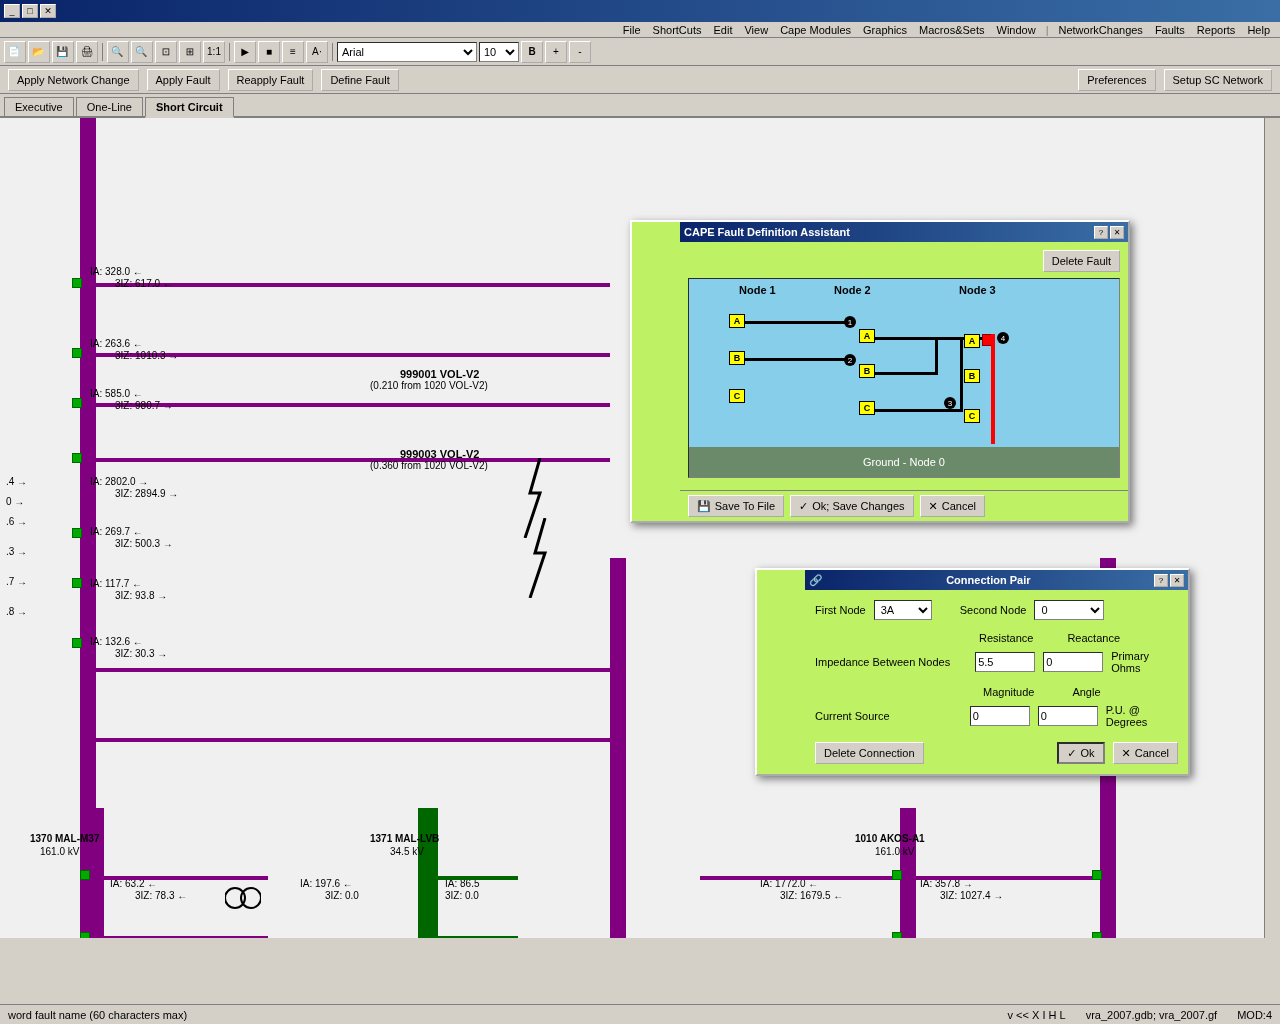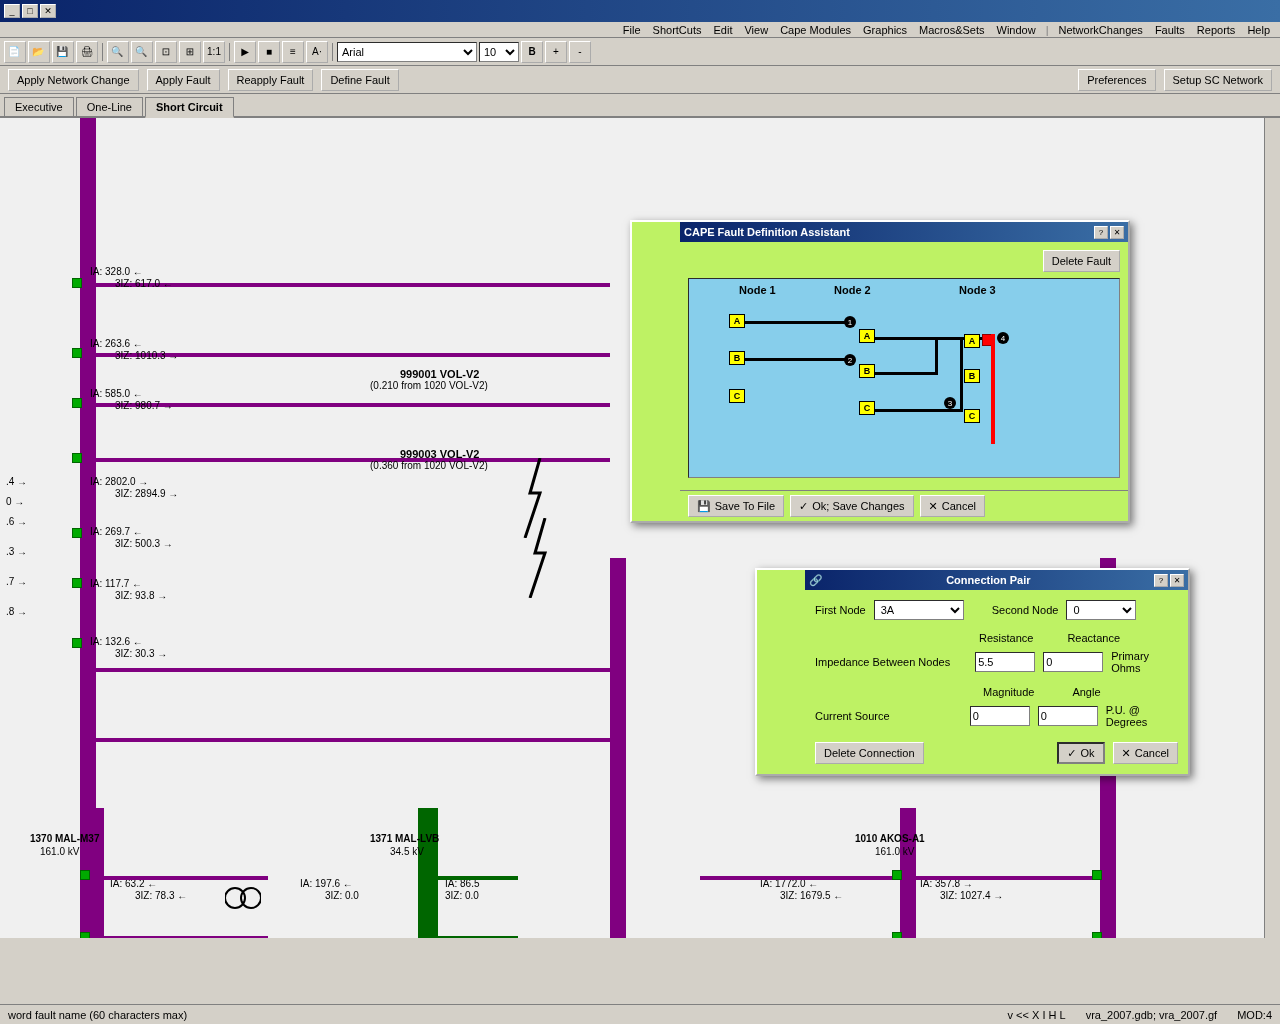--- a/index.html
+++ b/index.html
@@ -545,20 +545,23 @@
 
         <div style="position:absolute;left:293px;top:55px;width:12px;height:12px;background:red;border:1px solid darkred;"></div>
 
         <div class="node-num" style="left:308px;top:53px;">4</div>
 
         <div class="node-box" style="left:275px;top:90px;">B</div>
         <div class="node-box" style="left:275px;top:130px;">C</div>
 
         <div style="position:absolute;left:302px;top:55px;width:4px;height:110px;background:red;"></div>
 
+        <div class="ground-bar">
+          <span>Ground - Node 0</span>
+        </div>
       </div>
     </div>
 
     <div class="dialog-footer">
       <button class="btn">
         <span>💾</span>
         <span>Save To File</span>
       </button>
       <button class="btn">
         <span>✓</span>
@@ -578,21 +581,21 @@
       <div class="dialog-title-btns">
         <button class="dialog-title-btn">?</button>
         <button class="dialog-title-btn">✕</button>
       </div>
     </div>
 
     <div style="padding:10px;">
 
       <div style="display:flex;align-items:center;gap:8px;margin-bottom:12px;">
         <span>First Node</span>
-        <select class="sel" style="width:90px;">
+        <select class="sel" style="width:58px;">
           <option>3A</option>
         </select>
         <span style="margin-left:20px;">Second Node</span>
         <select class="sel" style="width:70px;">
           <option>0</option>
         </select>
       </div>
 
       <div style="display:flex;align-items:center;gap:4px;margin-bottom:6px;">
         <span style="width:160px;"></span>

